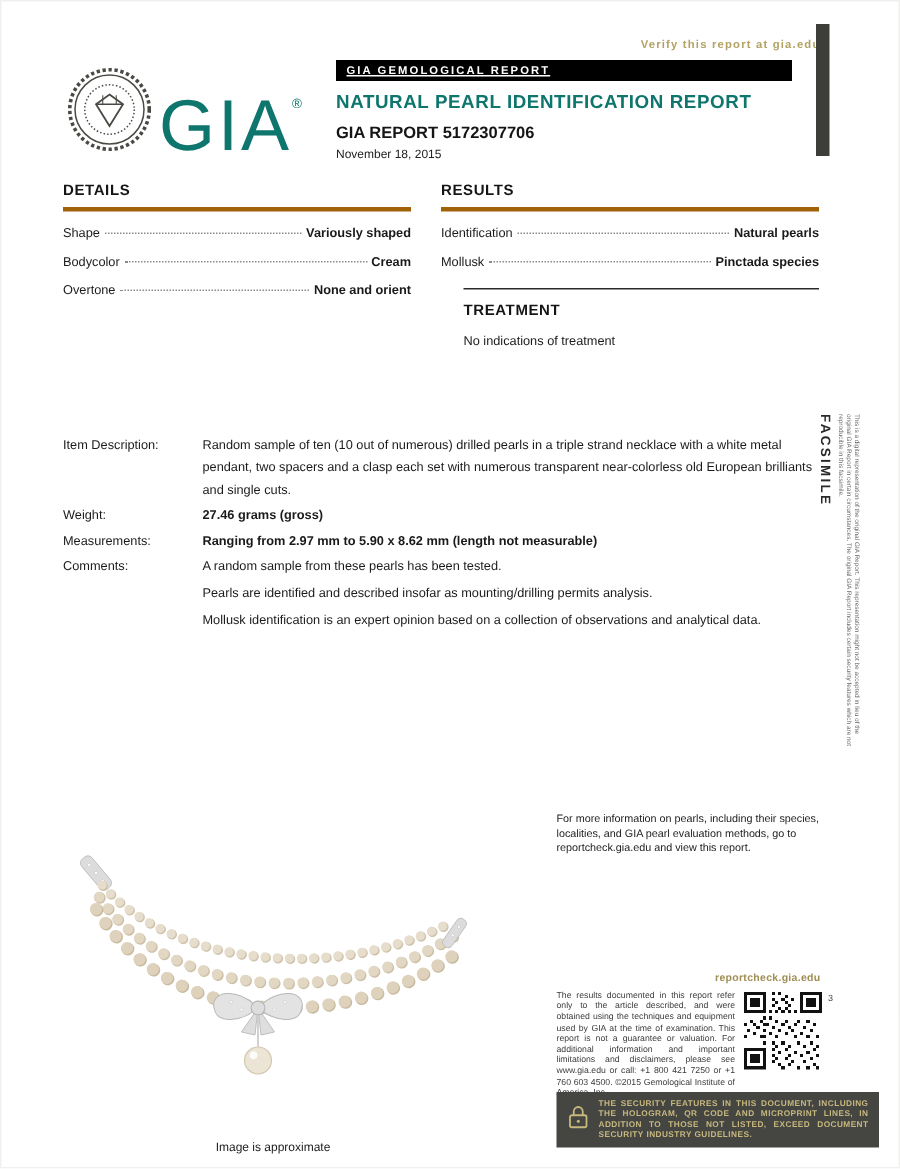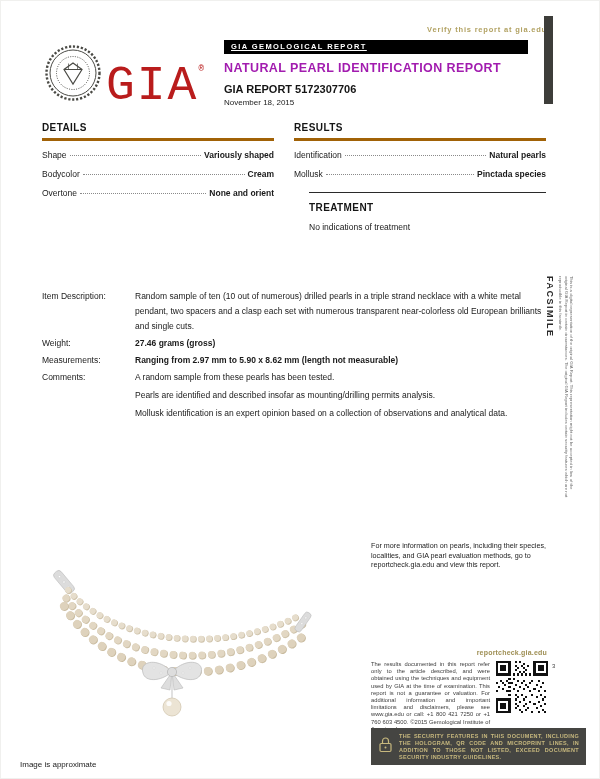--- a/index.html
+++ b/index.html
@@ -6,28 +6,28 @@
   .page{
     position:relative;width:600px;height:779px;background:#ffffff;
     font-family:"Liberation Sans",sans-serif;color:#1a1a1a;overflow:hidden;
     box-shadow:inset 0 0 0 1px #f0f0ee;
   }
   
   .verify{position:absolute;top:25px;left:300px;width:247px;text-align:right;
     font-size:7.5px;font-weight:bold;letter-spacing:.8px;color:#b2a263;}
   .edge-strip{position:absolute;left:544px;top:16px;width:9px;height:88px;background:#3d3d3a;}
   .seal{position:absolute;left:44px;top:44px;width:58px;height:58px;}
-  .gia-word{position:absolute;left:106px;top:40px;font-family:Liberation Mono, monospace;
-    font-size:48px;line-height:58px;letter-spacing:2px;color:#b91c1c;}
+  .gia-word{position:absolute;left:106px;top:40px;font-family:Liberation Sans, sans-serif;
+    font-size:48px;line-height:58px;letter-spacing:2px;color:#0f766e;}
   .gia-word sup{font-size:9px;vertical-align:28px;letter-spacing:0;}
   .banner{position:absolute;left:224px;top:40px;width:304px;height:14px;background:#000000;
     color:#ffffff;font-size:7.5px;font-weight:bold;letter-spacing:1.4px;line-height:14px;
     padding-left:7px;box-sizing:border-box;text-decoration:underline;}
   .title{position:absolute;left:224px;top:61px;font-size:12.5px;font-weight:bold;
-    letter-spacing:.4px;color:#a21caf;}
+    letter-spacing:.4px;color:#0f766e;}
   .report-no{position:absolute;left:224px;top:83px;font-size:11px;font-weight:bold;color:#151515;}
   .date{position:absolute;left:224px;top:98px;font-size:8px;color:#222;}
   
   .col{position:absolute;top:122px;}
   .col.details{left:42px;width:232px;}
   .col.results{left:294px;width:252px;}
   .col-head{font-size:10px;font-weight:bold;letter-spacing:.4px;color:#151515;
     border-bottom:3px solid #a16207;padding-bottom:5px;}
   .spec-row{display:flex;align-items:baseline;font-size:8.5px;margin-top:9px;}
   .spec-row .lbl{flex:none;}
@@ -45,21 +45,21 @@
   .desc-row.mt{margin-top:2px;}
   .comments p{margin:0 0 3px 0;}
   
   .facsimile{position:absolute;left:545px;top:276px;height:225px;display:flex;}
   .fax-word{writing-mode:vertical-rl;font-size:9px;font-weight:bold;letter-spacing:1.5px;color:#2a2a2a;}
   .fax-fine{writing-mode:vertical-rl;font-size:4.3px;line-height:5.4px;color:#6a6a6a;
     margin-left:2px;width:17px;height:225px;overflow:hidden;}
   
   .info-para{position:absolute;left:371px;top:541px;width:180px;font-size:7.2px;line-height:9.6px;color:#222;}
   .necklace{position:absolute;left:20px;top:552px;width:324px;height:200px;}
-  .caption{position:absolute;left:20px;top:760px;width:324px;font-size:8px;color:#222;}
+  .caption{position:absolute;left:20px;top:760px;width:324px;text-align:center;font-size:8px;color:#222;}
   .rc-url{position:absolute;left:371px;top:649px;width:176px;text-align:right;
     font-size:7px;font-weight:bold;color:#9e8e53;letter-spacing:.2px;}
   .disclaimer{position:absolute;left:371px;top:661px;width:119px;font-size:5.8px;
     line-height:7.2px;color:#3c3c3c;text-align:justify;}
   .qr{position:absolute;left:496px;top:661px;width:52px;height:52px;}
   .qr svg{shape-rendering:crispEdges;}
   .qr-footnote{position:absolute;left:552px;top:663px;font-size:6px;color:#444;}
   .sec-bar{position:absolute;left:371px;top:728px;width:215px;height:37px;background:#454542;
     display:flex;align-items:center;gap:6px;padding:0 7px;box-sizing:border-box;}
   .sec-text{font-size:5.5px;line-height:7px;letter-spacing:.3px;color:#c7b87e;

